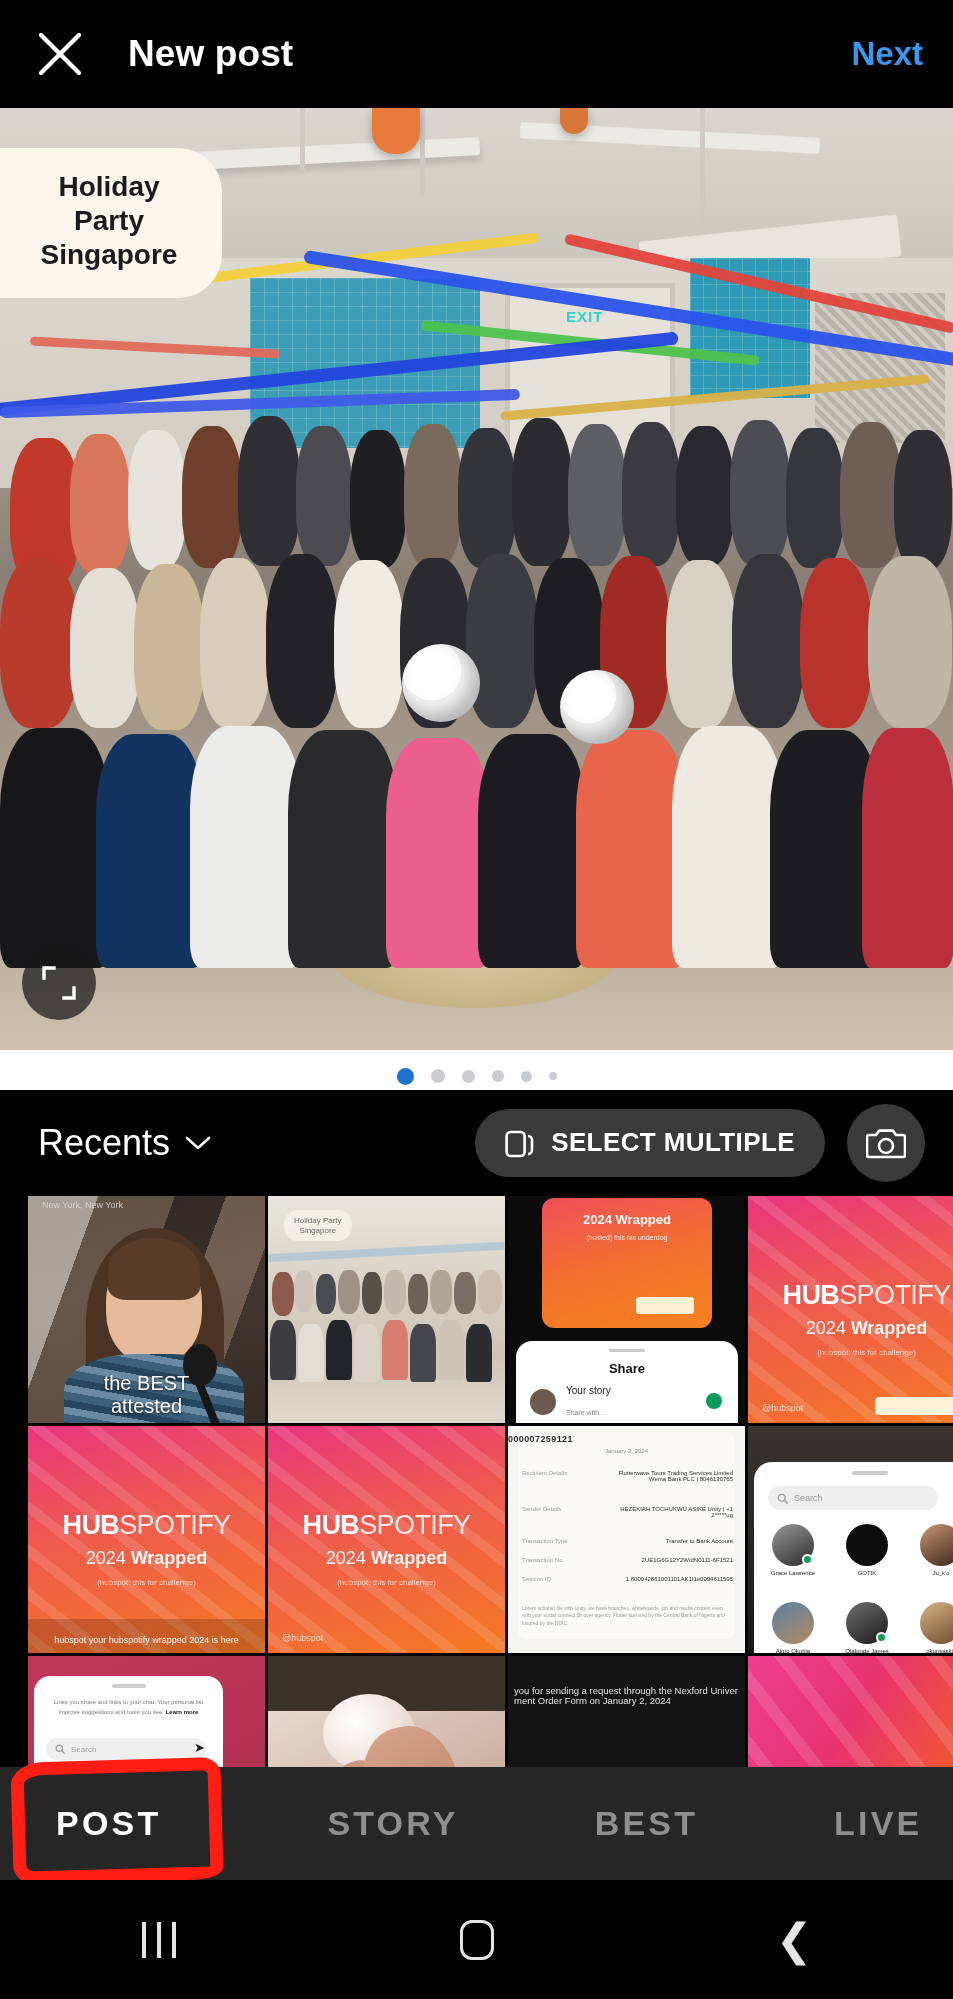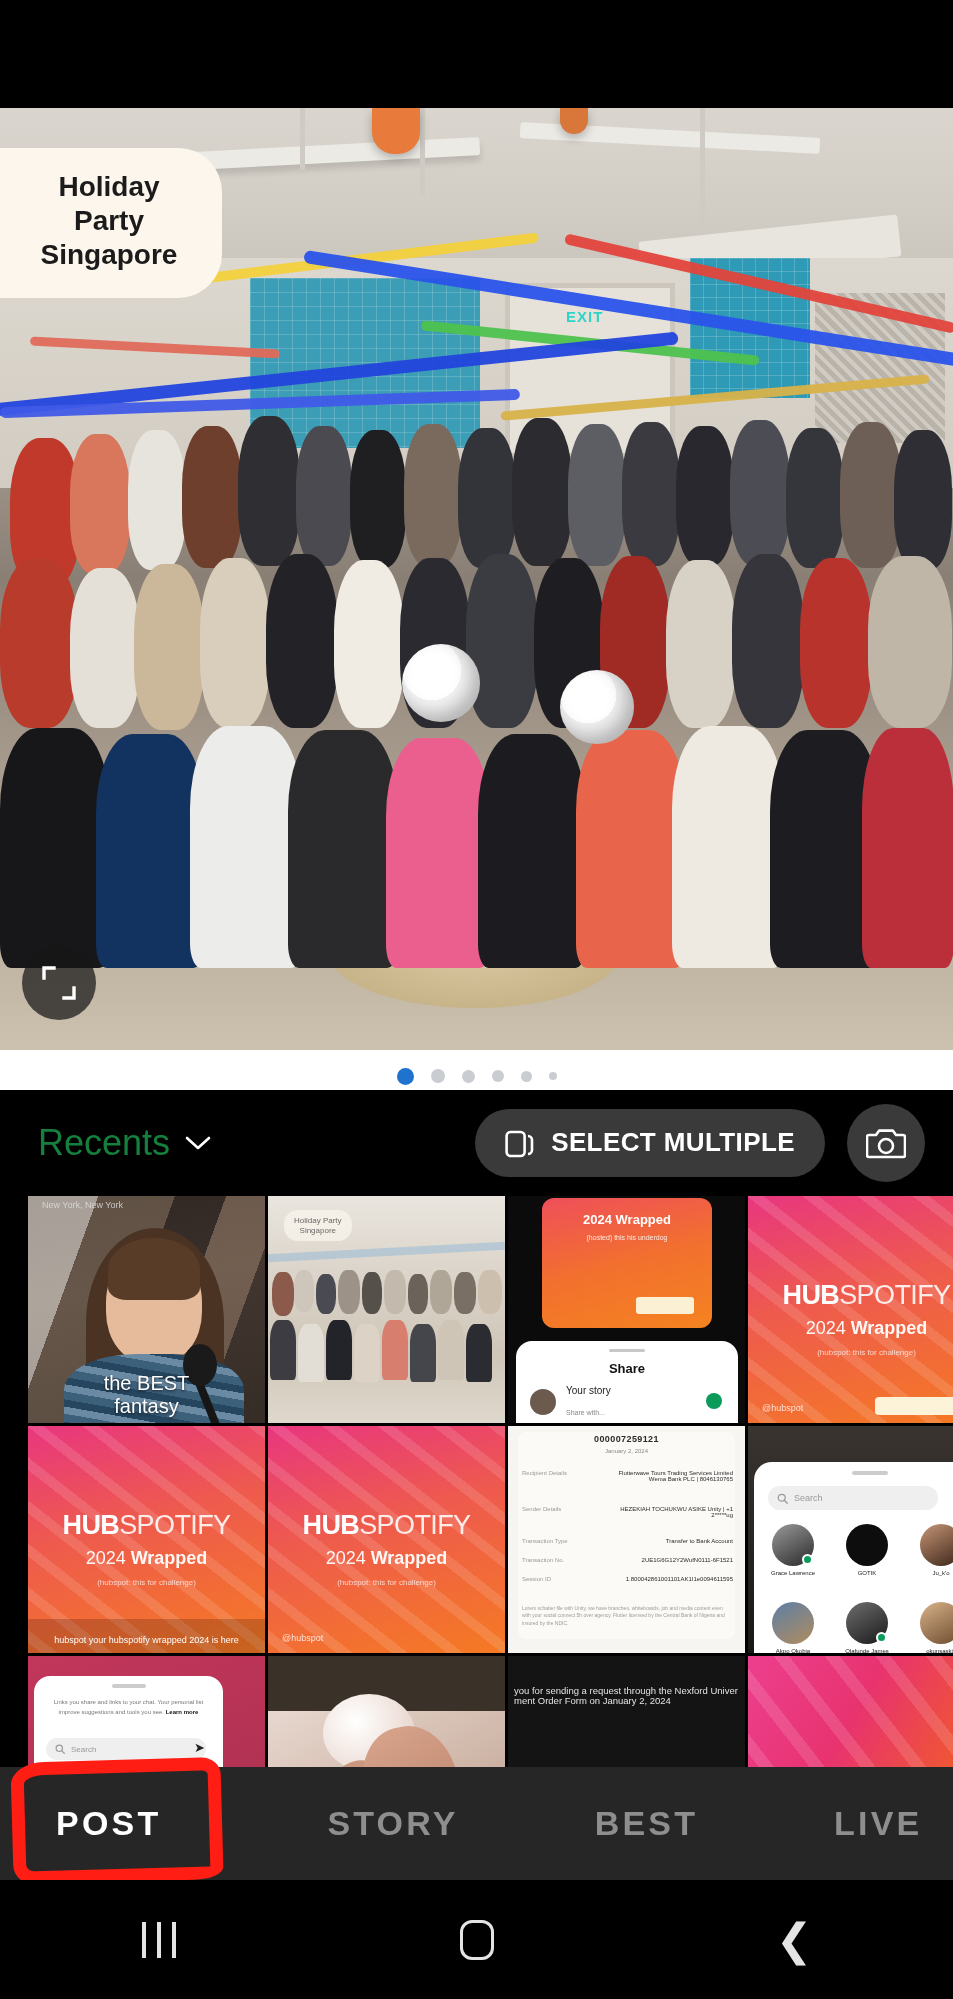--- a/index.html
+++ b/index.html
@@ -135,21 +135,21 @@
   }
   .dots { display: flex; align-items: center; gap: 17px; margin-top: 12px; }
   .dot { border-radius: 50%; background: #c9ccd1; }
 
   
   .recents-bar {
     position: absolute; top: 1090px; left: 0; width: 953px; height: 105px;
     background: #000; display: flex; align-items: center;
   }
   .recents-label {
-    margin-left: 38px; color: #15803d; font-size: 36px; font-weight: normal;
+    margin-left: 38px; color: #ffffff; font-size: 36px; font-weight: normal;
     display: flex; align-items: center; gap: 14px; cursor: pointer;
   }
   .select-multiple {
     position: absolute; right: 128px; top: 50%; transform: translateY(-50%);
     background: #3a3a3a; border-radius: 34px; height: 68px;
     display: flex; align-items: center; gap: 16px; padding: 0 30px;
     color: #fff; font-size: 26px; font-weight: bold; letter-spacing: .4px;
     cursor: pointer;
   }
   .camera-btn {
@@ -237,21 +237,21 @@
   .t3 .grab { position:absolute; left:50%; transform:translateX(-50%); top:8px; width:36px; height:3px; background:#c8c8c8; border-radius:2px;}
   .t3 .sh-title { position:absolute; left:0; right:0; top:20px; text-align:center; font-size:13px; font-weight:bold; color:#111;}
   .t3 .av { position:absolute; left:14px; top:48px; width:26px; height:26px; border-radius:50%; background:#6b5a4d;}
   .t3 .ystory { position:absolute; left:50px; top:44px; font-size:10px; color:#222;}
   .t3 .ysub { position:absolute; left:50px; top:68px; font-size:7px; color:#888;}
   .t3 .greenbadge { position:absolute; right:16px; top:52px; width:16px; height:16px; border-radius:50%; background:#0a9b5b;}
 
   
   .t7 { background:#f6f5f1; }
   .t7 .card { position:absolute; left:10px; top:6px; right:10px; bottom:14px; background:#fbfaf7; border-radius:8px;}
-  .t7 .ref { position:absolute; left:0; right:0; top:8px; text-align:center; font-size:9px; font-weight:bold; color:#2b2b2b; letter-spacing:.4px;}
+  .t7 .ref { position:absolute; left:0; right:0; top:8px; font-size:9px; font-weight:bold; color:#2b2b2b; letter-spacing:.4px;}
   .t7 .date { position:absolute; left:0; right:0; top:22px; text-align:center; font-size:6px; color:#8a8a8a;}
   .t7 .row { position:absolute; left:14px; right:12px; display:flex; justify-content:space-between; font-size:6px; color:#4a4a4a;}
   .t7 .row .k { color:#9a9a9a; }
   .t7 .row .v { text-align:right; color:#2b2b2b; max-width:125px; }
   .t7 .note { position:absolute; left:14px; right:14px; bottom:26px; font-size:5px; color:#9d9d9d; line-height:1.5;}
 
   
   .t8 { background:#1d1d1d; }
   .t8 .dark { position:absolute; inset:0; background:linear-gradient(180deg,#3a3430 0%,#1a1714 100%); }
   .t8 .sheet { position:absolute; left:6px; top:36px; right:0; bottom:0; background:#fff; border-radius:18px 18px 0 0;}
@@ -327,20 +327,30 @@
   .nav-recents { width: 34px; height: 36px;
     background: repeating-linear-gradient(90deg,#e4e4e4 0 4px, transparent 4px 15px); }
   .nav-home { width: 34px; height: 40px; border: 3.5px solid #e4e4e4; border-radius: 12px; }
   .nav-back { color: #e4e4e4; font-size: 44px; line-height: 1; font-weight: 300; }
 </style>
 </head>
 <body>
 
 <div class="phone">
 
+  <div class="header">
+    <div class="close-btn">
+      <svg width="52" height="52" viewBox="0 0 52 52" aria-hidden="true">
+        <line x1="7" y1="7" x2="45" y2="45" stroke="#fff" stroke-width="4.4" stroke-linecap="round"></line>
+        <line x1="45" y1="7" x2="7" y2="45" stroke="#fff" stroke-width="4.4" stroke-linecap="round"></line>
+      </svg>
+    </div>
+    <div class="header-title">New post</div>
+    <div class="next-btn">Next</div>
+  </div>
 
   <div class="preview">
     <div class="ceiling">
       <div class="beam b1"></div>
       <div class="beam b2"></div>
       <div class="beam b3"></div>
       <div class="pipe" style="left:300px;top:0;height:62px;"></div>
       <div class="pipe" style="left:420px;top:0;height:88px;"></div>
       <div class="pipe" style="left:700px;top:0;height:120px;"></div>
       <div class="lamp" style="left:372px;top:0;width:48px;height:46px;"></div>
@@ -473,21 +483,21 @@
       <div class="room"></div>
       <div class="hair"></div>
       <div class="face"></div>
       <div class="hair2"></div>
       <div class="sweater"></div>
       <div class="micstem"></div>
       <div class="mic"></div>
       <div class="toptxt">New York, New York</div>
       <div class="cap">
         <div>the BEST</div>
-        <div>fantasy</div>
+        <div>attested</div>
       </div>
     </div>
 
     <div class="thumb t2">
       <div class="tband"></div>
       <div class="tsticker">
         <div>Holiday Party</div>
         <div>Singapore</div>
       </div>
       <div class="tcrowd">

